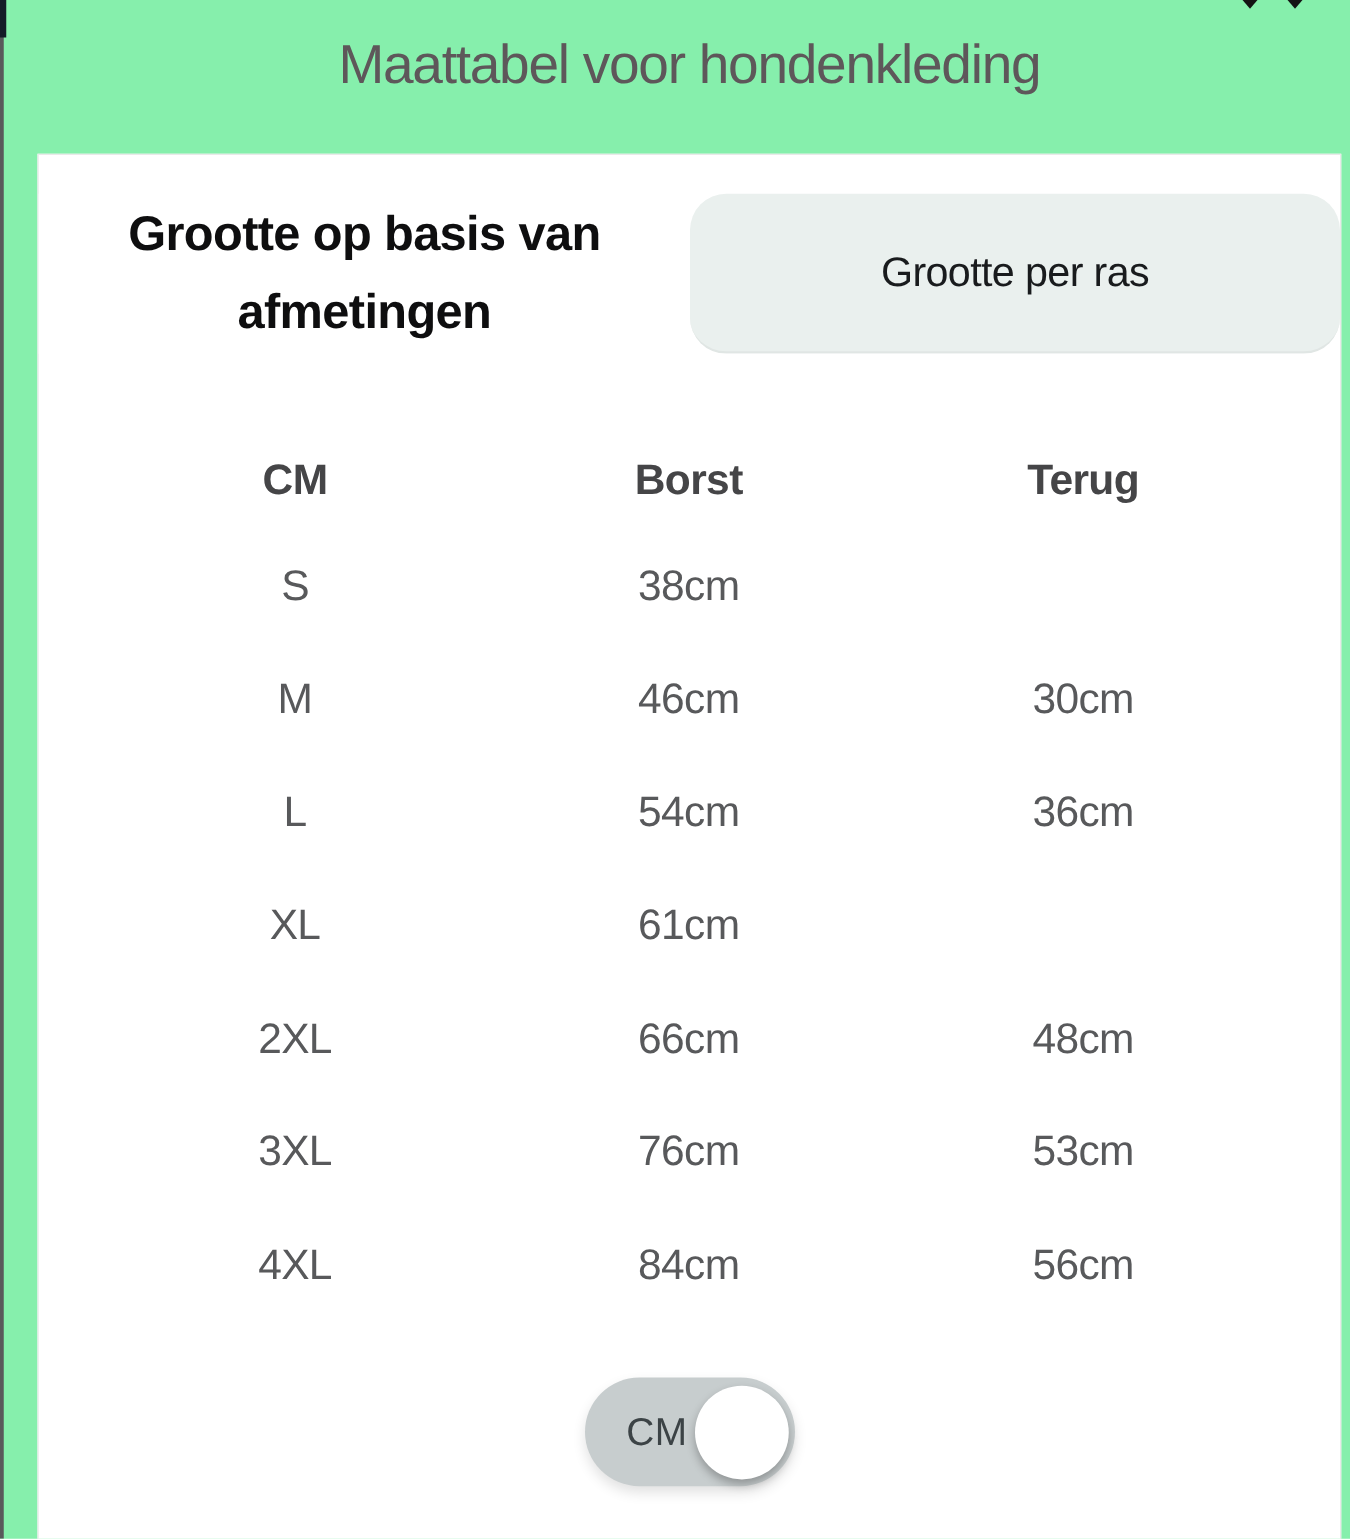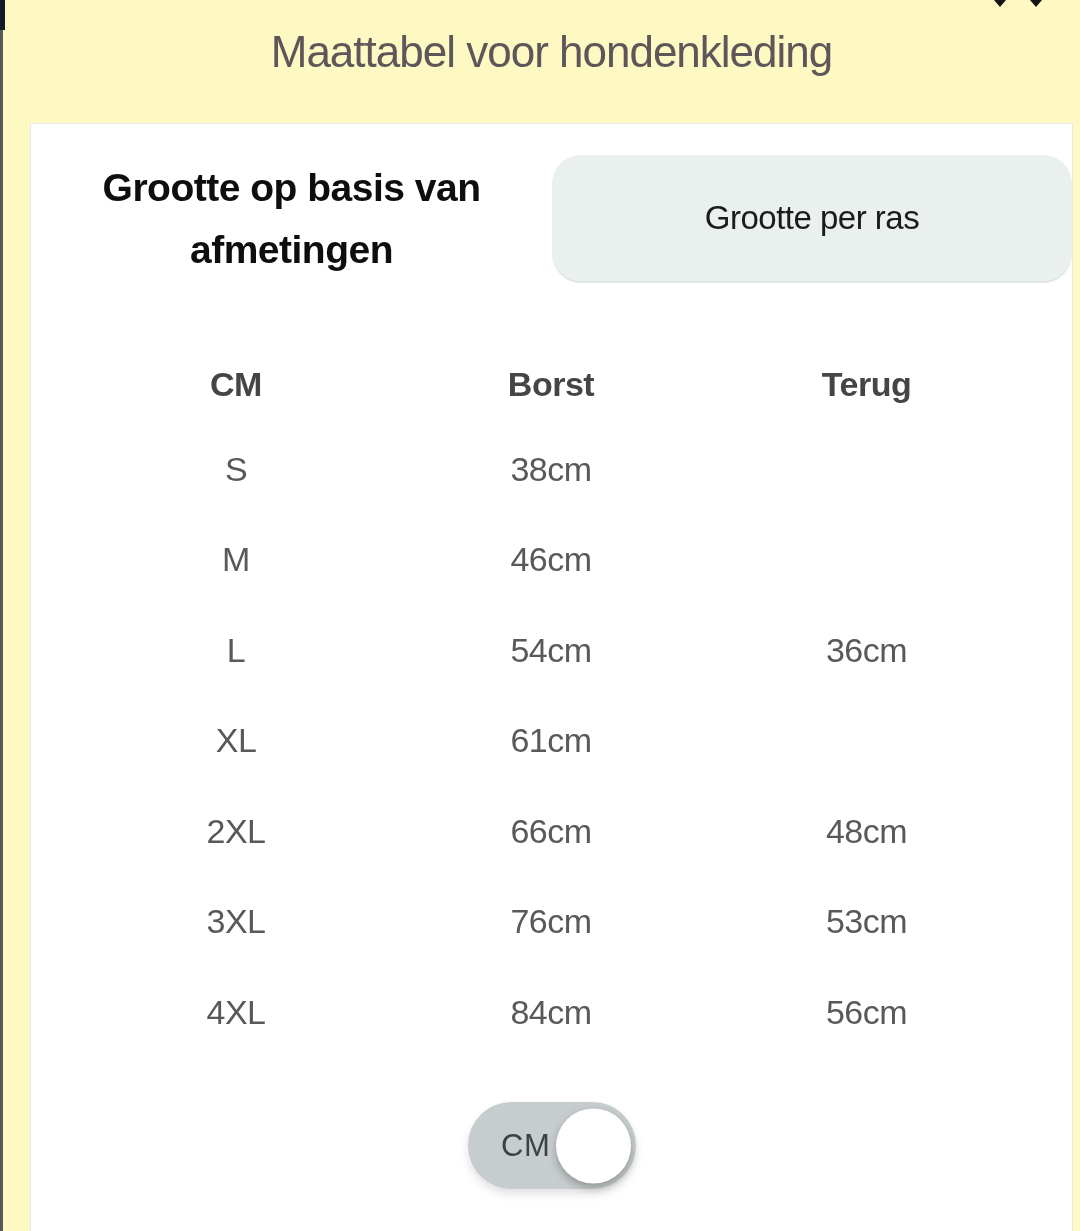--- a/index.html
+++ b/index.html
@@ -1,21 +1,21 @@
 <!DOCTYPE html>
 <html><head>
 <meta charset="utf-8">
 <style>
   * { margin: 0; padding: 0; box-sizing: border-box; }
   html, body { background: #ffffff; }
   body {
     font-family: "Liberation Sans", "DejaVu Sans", sans-serif;
     width: 1080px; height: 1231px; overflow: hidden; position: relative;
   }
-  .screen { position: absolute; inset: 0; width: 1080px; height: 1231px; background: #fef9c3; overflow: hidden; }
+  .screen { position: absolute; inset: 0; width: 1080px; height: 1231px; background: #86efac; overflow: hidden; }
 
   
   .edge-strip { position: absolute; left: 0; top: 0; width: 3px; height: 1231px; background: #59595b; }
   .edge-notch { position: absolute; left: 0; top: 0; width: 5px; height: 30px; background: #141b27; }
 
   
   .chevrons { position: absolute; top: 0; left: 994px; display: flex; gap: 24px; }
   .tri {
     width: 0; height: 0; display: block;
     border-left: 6px solid transparent; border-right: 6px solid transparent;
@@ -100,20 +100,21 @@
         <div class="t-cell">Terug</div>
       </div>
 
       <div class="t-row">
         <div class="t-cell">S</div>
         <div class="t-cell">38cm</div>
       </div>
       <div class="t-row">
         <div class="t-cell">M</div>
         <div class="t-cell">46cm</div>
+        <div class="t-cell">30cm</div>
       </div>
       <div class="t-row">
         <div class="t-cell">L</div>
         <div class="t-cell">54cm</div>
         <div class="t-cell">36cm</div>
       </div>
       <div class="t-row">
         <div class="t-cell">XL</div>
         <div class="t-cell">61cm</div>
       </div>

